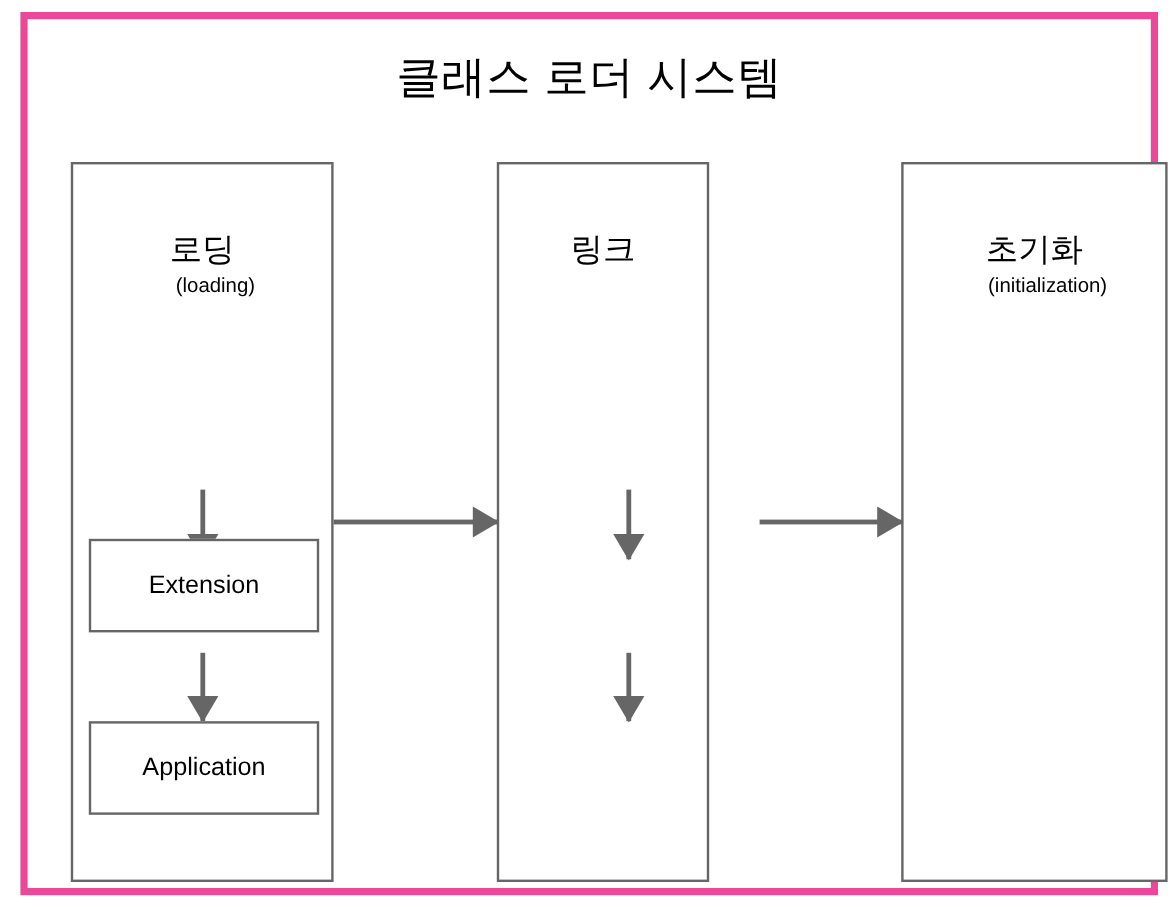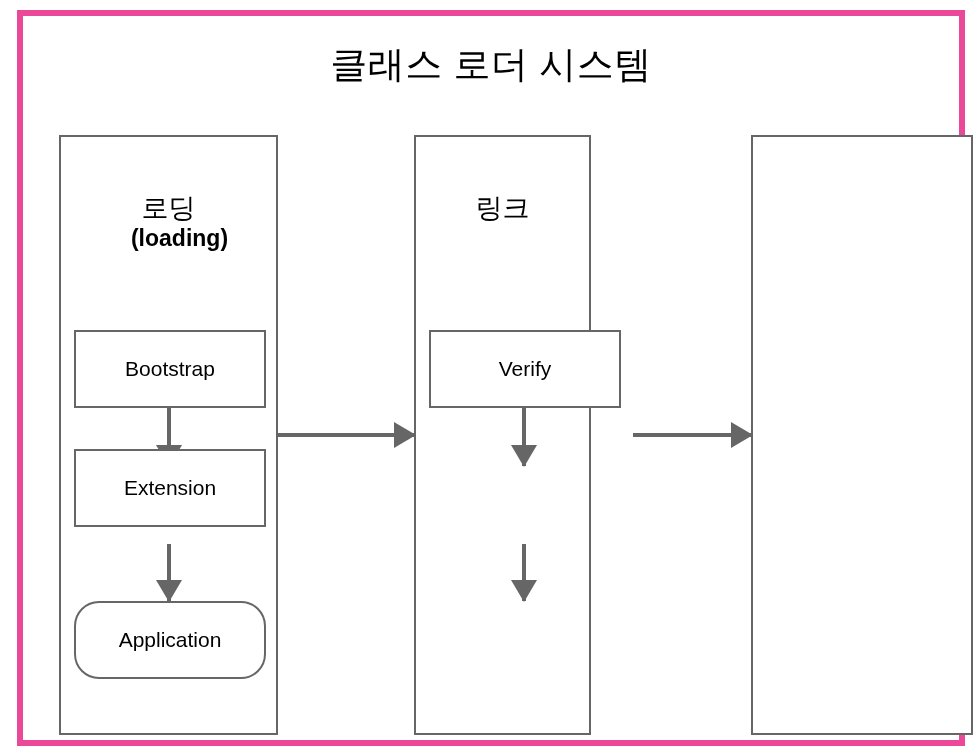--- a/index.html
+++ b/index.html
@@ -64,23 +64,23 @@
     text-align: center;
     margin-top: 30px;
   }
   .phase-name {
     font-size: 27px;
     line-height: 34px;
     font-weight: 400;
     white-space: nowrap;
   }
   .phase-sub {
-    font-size: 23px;
+    font-size: 17px;
     line-height: 26px;
-    font-weight: 700;
+    font-weight: 400;
     white-space: nowrap;
     padding-left: 22px;
   }
 
   
   .step-box {
     position: absolute;
     width: 192px;
     height: 78px;
     border: 2px solid #666666;
@@ -90,21 +90,21 @@
     justify-content: center;
     font-size: 21px;
     line-height: 26px;
     font-weight: 400;
     color: #000000;
   }
   .phase-col.loading .step-box { left: 13px; }
   .phase-col.linking .step-box { left: 13px; }
   .step-box.row1 { top: 193px; }
   .step-box.row2 { top: 312px; }
-  .step-box.row3 { top: 464px; border-radius: 25px; }
+  .step-box.row3 { top: 464px; }
 
   
   .v-arrow {
     position: absolute;
     left: 106px;
     width: 4px;
   }
   .v-arrow .stem {
     position: absolute;
     left: 0;
@@ -161,21 +161,20 @@
   <div class="system-frame">
 
     <div class="system-title">클래스 로더 시스템</div>
 
     <div class="phase-col loading">
       <div class="phase-header">
         <div class="phase-name">로딩</div>
         <div class="phase-sub">(loading)</div>
       </div>
 
-      <div class="step-box row1">Bootstrap</div>
 
       <div class="v-arrow a1">
         <div class="stem"></div>
         <div class="head"></div>
       </div>
 
       <div class="step-box row2">Extension</div>
 
       <div class="v-arrow a2">
         <div class="stem"></div>
@@ -183,37 +182,38 @@
       </div>
 
       <div class="step-box row3">Application</div>
     </div>
 
     <div class="phase-col linking">
       <div class="phase-header">
         <div class="phase-name">링크</div>
       </div>
 
-      <div class="step-box row1">Verify</div>
 
       <div class="v-arrow a1">
         <div class="stem"></div>
         <div class="head"></div>
       </div>
 
 
       <div class="v-arrow a2">
         <div class="stem"></div>
         <div class="head"></div>
       </div>
 
     </div>
 
     <div class="phase-col initializing">
       <div class="phase-header">
+        <div class="phase-name">초기화</div>
+        <div class="phase-sub">(initialization)</div>
       </div>
     </div>
 
     <div class="h-arrow link1">
       <div class="stem"></div>
       <div class="head"></div>
     </div>
 
     <div class="h-arrow link2">
       <div class="stem"></div>

